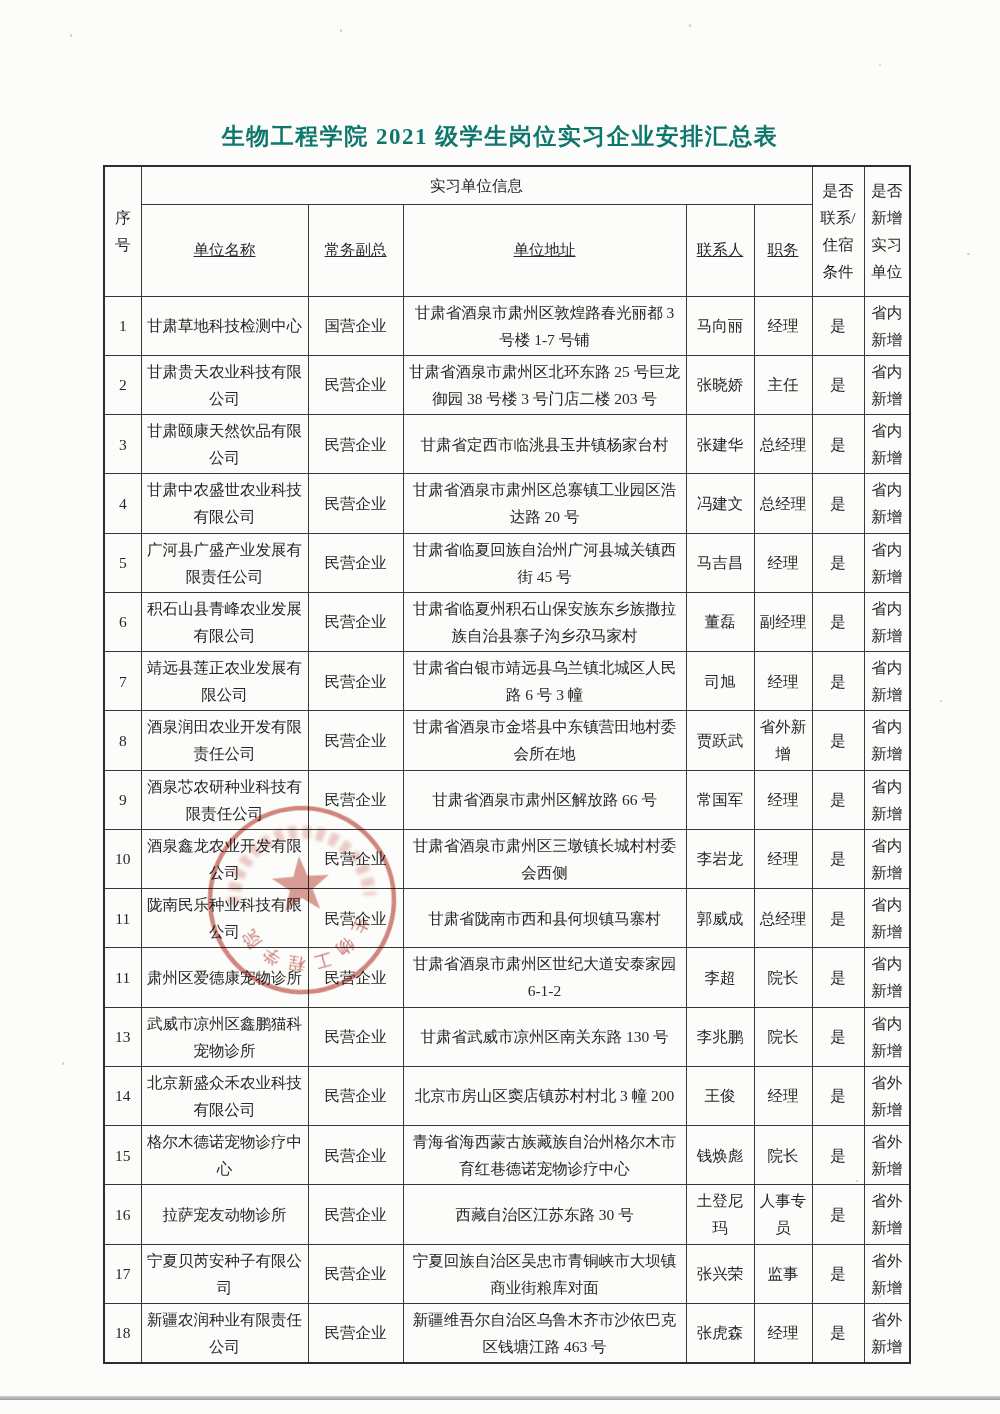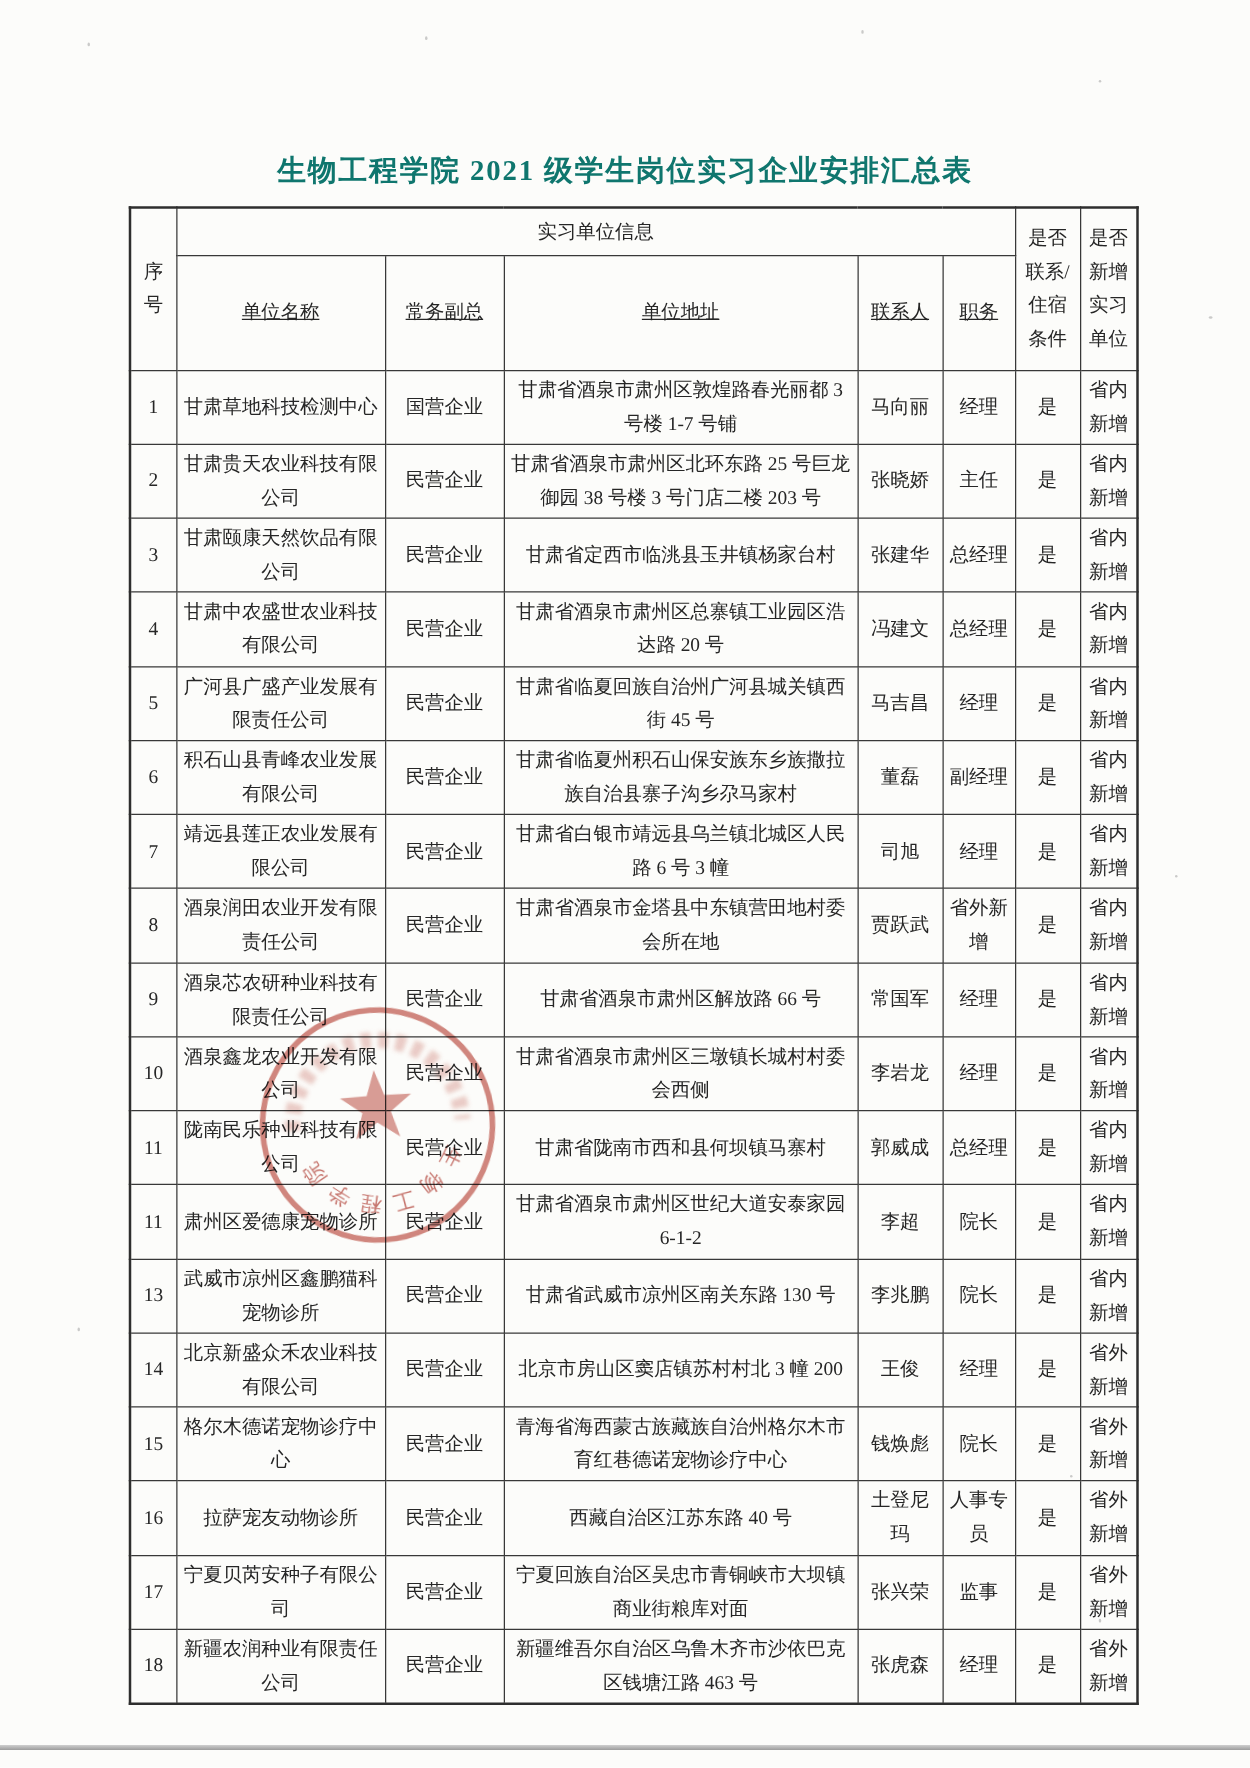--- a/index.html
+++ b/index.html
@@ -244,21 +244,21 @@
       <td class="cell-address">青海省海西蒙古族藏族自治州格尔木市育红巷德诺宠物诊疗中心</td>
       <td class="cell-contact">钱焕彪</td>
       <td class="cell-position">院长</td>
       <td class="cell-contacted">是</td>
       <td class="cell-new">省外新增</td>
     </tr>
         <tr>
       <td class="cell-serial">16</td>
       <td class="cell-name">拉萨宠友动物诊所</td>
       <td class="cell-nature">民营企业</td>
-      <td class="cell-address">西藏自治区江苏东路 40 号</td>
+      <td class="cell-address">西藏自治区江苏东路 30 号</td>
       <td class="cell-contact">土登尼玛</td>
       <td class="cell-position">人事专员</td>
       <td class="cell-contacted">是</td>
       <td class="cell-new">省外新增</td>
     </tr>
         <tr>
       <td class="cell-serial">17</td>
       <td class="cell-name">宁夏贝芮安种子有限公司</td>
       <td class="cell-nature">民营企业</td>
       <td class="cell-address">宁夏回族自治区吴忠市青铜峡市大坝镇商业街粮库对面</td>

